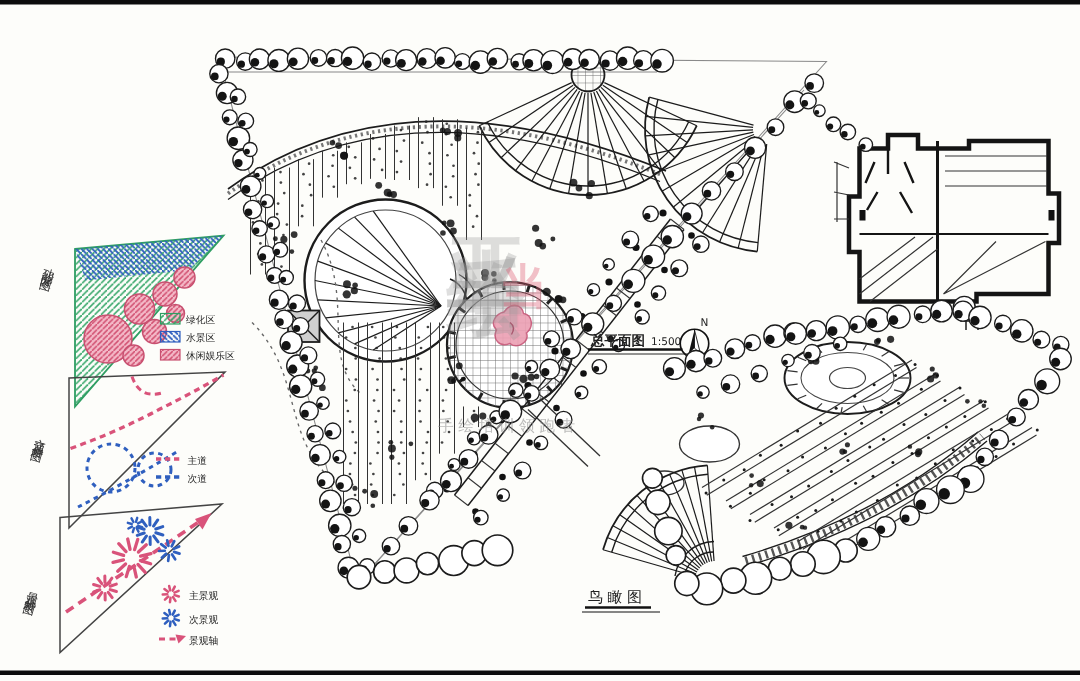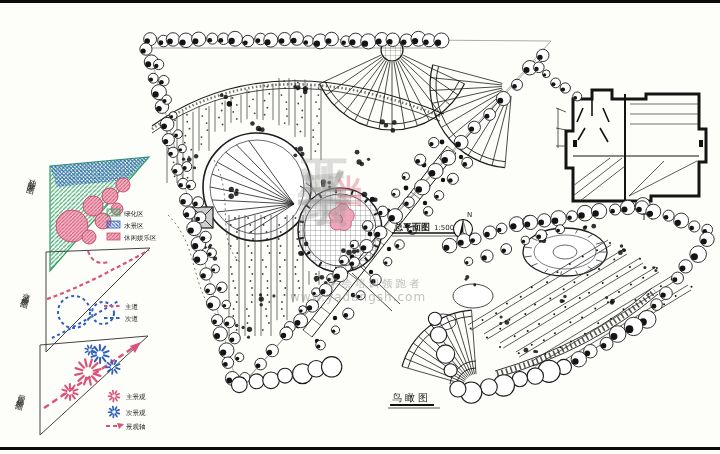--- a/index.html
+++ b/index.html
@@ -7,41 +7,40 @@
           font-family:"DejaVu Sans",sans-serif;}
   .edge{position:absolute;left:0;width:720px;height:3px;background:#0c0c0c;}
   svg text{font-family:"DejaVu Sans",sans-serif;fill:#222;}
   .vlabel{position:absolute;writing-mode:vertical-rl;text-orientation:upright;
           font-size:8px;color:#333;letter-spacing:2px;transform:rotate(16deg);}
   .wm-brand{position:absolute;left:288px;top:116px;writing-mode:vertical-rl;text-orientation:upright;
           font-size:54px;font-weight:bold;color:rgba(150,150,150,.30);letter-spacing:5px;z-index:5;}
   .wm-mark{position:absolute;left:333px;top:170px;font-size:32px;font-weight:bold;
           color:rgba(222,92,116,.38);z-index:5;}
   .wm-line{position:absolute;left:292px;top:277px;font-size:10.5px;letter-spacing:3px;
-          color:rgba(145,145,145,.60);z-index:5;margin-left:36px;}
+          color:rgba(145,145,145,.60);z-index:5;}
   .wm-url{position:absolute;left:290px;top:290px;font-size:12px;letter-spacing:1px;
           color:rgba(145,145,145,.55);z-index:5;}
 </style>
 </head>
 <body>
 
 <div class="canvas">
   <div class="edge" style="top:0"></div>
   <div class="edge" style="top:447px"></div>
 
   
   <div class="vlabel" style="left:27px;top:172px">功能分区图</div>
   <div class="vlabel" style="left:21px;top:286px">交通分析图</div>
   <div class="vlabel" style="left:16px;top:388px">景观分析图</div>
 
   
   <div class="wm-brand">亚当手绘</div>
   <div class="wm-mark">当</div>
   <div class="wm-line">手绘培训领跑者</div>
-  <div class="wm-url">www.yadangsh.com</div>
 
   <svg id="scene" width="720" height="454" viewBox="0 0 720 454">
     <defs>
       <pattern id="hatchGreen" width="4.2" height="4.2" patternUnits="userSpaceOnUse">
         <path d="M0,4.2 L4.2,0" stroke="#3aa86c" stroke-width="1.1"></path>
       </pattern>
       <pattern id="hatchBlue" width="3.6" height="3.6" patternUnits="userSpaceOnUse">
         <path d="M0,0 L3.6,3.6" stroke="#2f5fbf" stroke-width="1.2"></path>
       </pattern>
       <pattern id="hatchPink" width="3.6" height="3.6" patternUnits="userSpaceOnUse">

